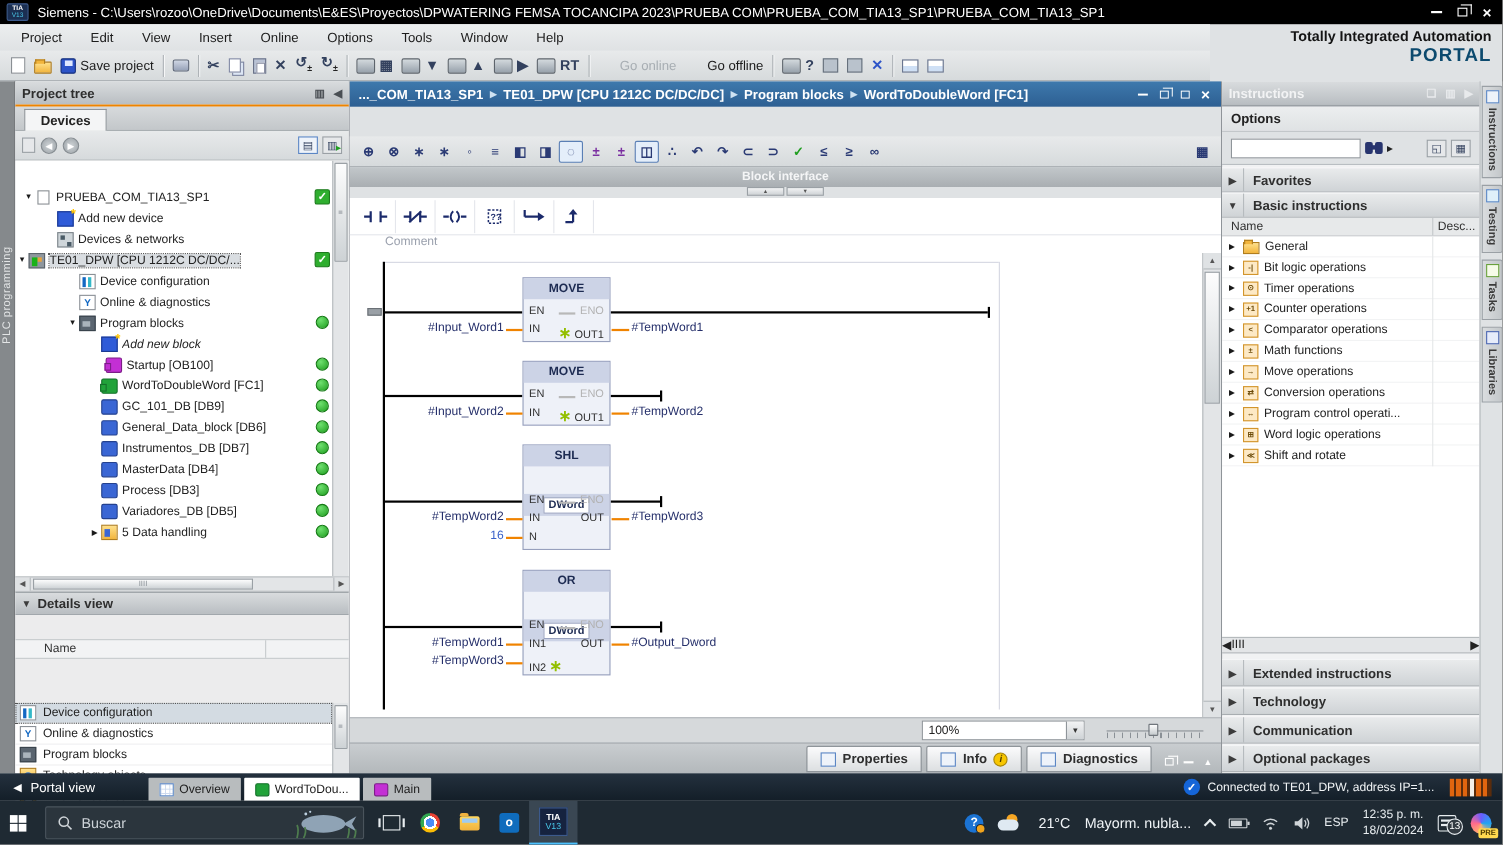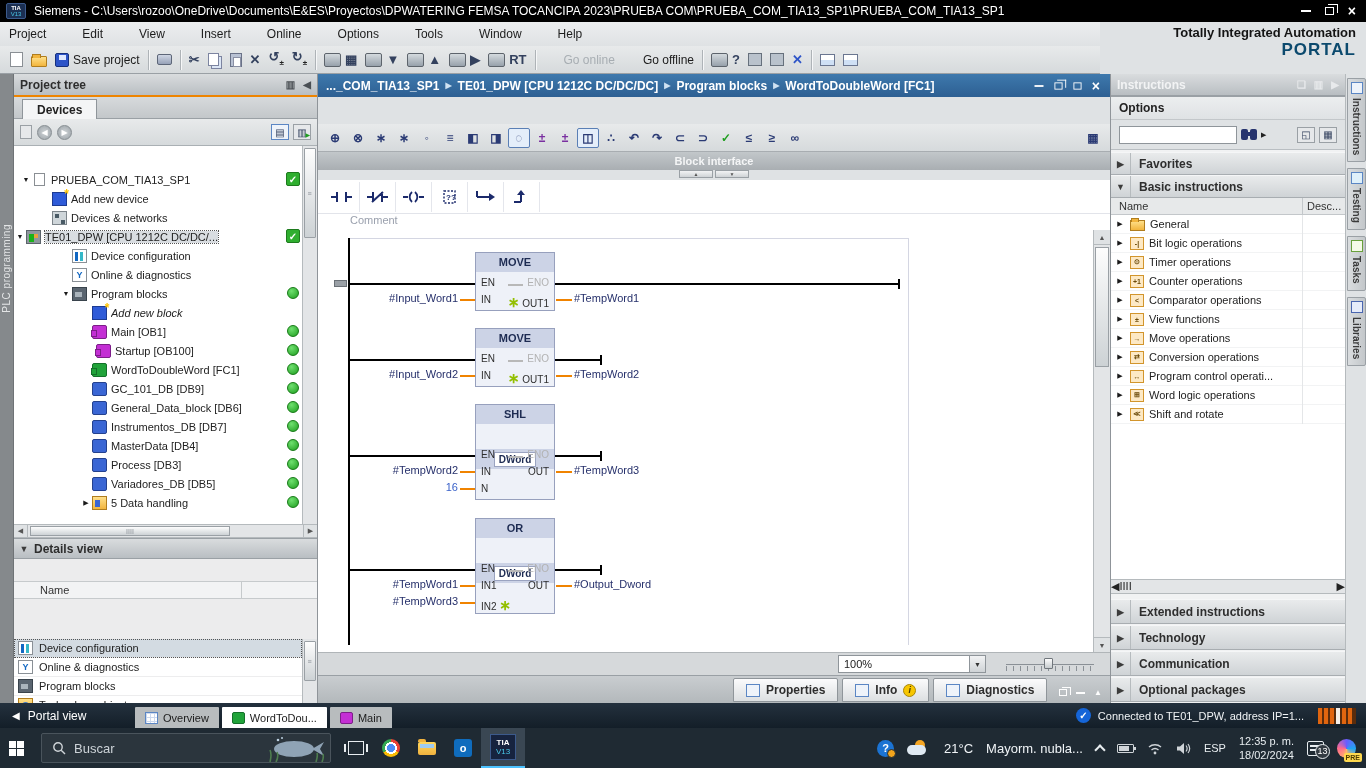--- a/index.html
+++ b/index.html
@@ -16,21 +16,21 @@
   .titlebar .ttext{font-size:12px;white-space:nowrap;overflow:hidden;flex:1;}
   .wc{display:flex;align-items:center;gap:14px;padding-right:4px;}
   .ic-min{width:10px;height:2px;background:#fff;display:inline-block;}
   .ic-restore{width:9px;height:8px;border:1px solid #fff;position:relative;display:inline-block;}
   .ic-restore::after{content:"";position:absolute;left:2px;top:-4px;width:9px;height:8px;border:1px solid #fff;border-bottom:none;border-left:none;}
   .ic-close{color:#fff;font-size:14px;font-weight:bold;line-height:10px;}
   .ic-max{width:9px;height:8px;border:1px solid #fff;display:inline-block;}
 
   
   .menubar{position:absolute;left:0;top:22px;width:1100px;height:24px;display:flex;align-items:center;
-    gap:18px;background:linear-gradient(#eceeef,#dfe2e4);}
+    padding-left:10px;gap:8px;background:linear-gradient(#eceeef,#dfe2e4);}
   .menubar span{padding:3px 9px;font-size:12px;color:#1c1c1c;}
   .toolbar{position:absolute;left:0;top:46px;width:1100px;height:28px;display:flex;align-items:center;
     padding-left:6px;background:linear-gradient(#e8eaeb,#d6dadc);border-bottom:1px solid #9aa0a5;}
   .tbi{height:24px;display:flex;align-items:center;gap:4px;padding:0 4px;border-radius:2px;}
   .tbi .lbl{font-size:12px;color:#1c1c1c;}
   .tbi.dis .lbl{color:#9aa1a7;}
   .tbi.dis{opacity:.8;}
   .tsep{width:1px;height:20px;background:#aeb3b7;box-shadow:1px 0 0 #f6f7f8;margin:0 4px;}
   .g{font-size:13px;color:#33415e;font-weight:bold;line-height:14px;}
   .g .sub{font-size:8px;vertical-align:sub;color:#222;}
@@ -495,26 +495,20 @@
             <span class="exp">▼</span>
             <span class="ti ti-pblocks"></span>
             <span class="lab">Program blocks</span>
             <span class="st st-dot"></span>
           </div>
           <div class="trow" style="padding-left: 66px; font-style: italic;">
             <span class="exp"></span>
             <span class="ti ti-add-block"></span>
             <span class="lab">Add new block</span>
           </div>
-          <div class="trow" style="padding-left: 66px;">
-            <span class="exp"></span>
-            <span class="ti ti-ob"></span>
-            <span class="lab">Main [OB1]</span>
-            <span class="st st-dot"></span>
-          </div>
           <div class="trow" style="padding-left: 70px;">
             <span class="exp"></span>
             <span class="ti ti-ob"></span>
             <span class="lab">Startup [OB100]</span>
             <span class="st st-dot"></span>
           </div>
           <div class="trow" style="padding-left: 66px;">
             <span class="exp"></span>
             <span class="ti ti-fc"></span>
             <span class="lab">WordToDoubleWord [FC1]</span>
@@ -894,21 +888,21 @@
           <span>Counter operations</span>
         </div>
         <div class="inrow">
           <span class="exp">▶</span>
           <span class="ibox">&lt;</span>
           <span>Comparator operations</span>
         </div>
         <div class="inrow">
           <span class="exp">▶</span>
           <span class="ibox">±</span>
-          <span>View functions</span>
+          <span>Math functions</span>
         </div>
         <div class="inrow">
           <span class="exp">▶</span>
           <span class="ibox">→</span>
           <span>Move operations</span>
         </div>
         <div class="inrow">
           <span class="exp">▶</span>
           <span class="ibox">⇄</span>
           <span>Conversion operations</span>

